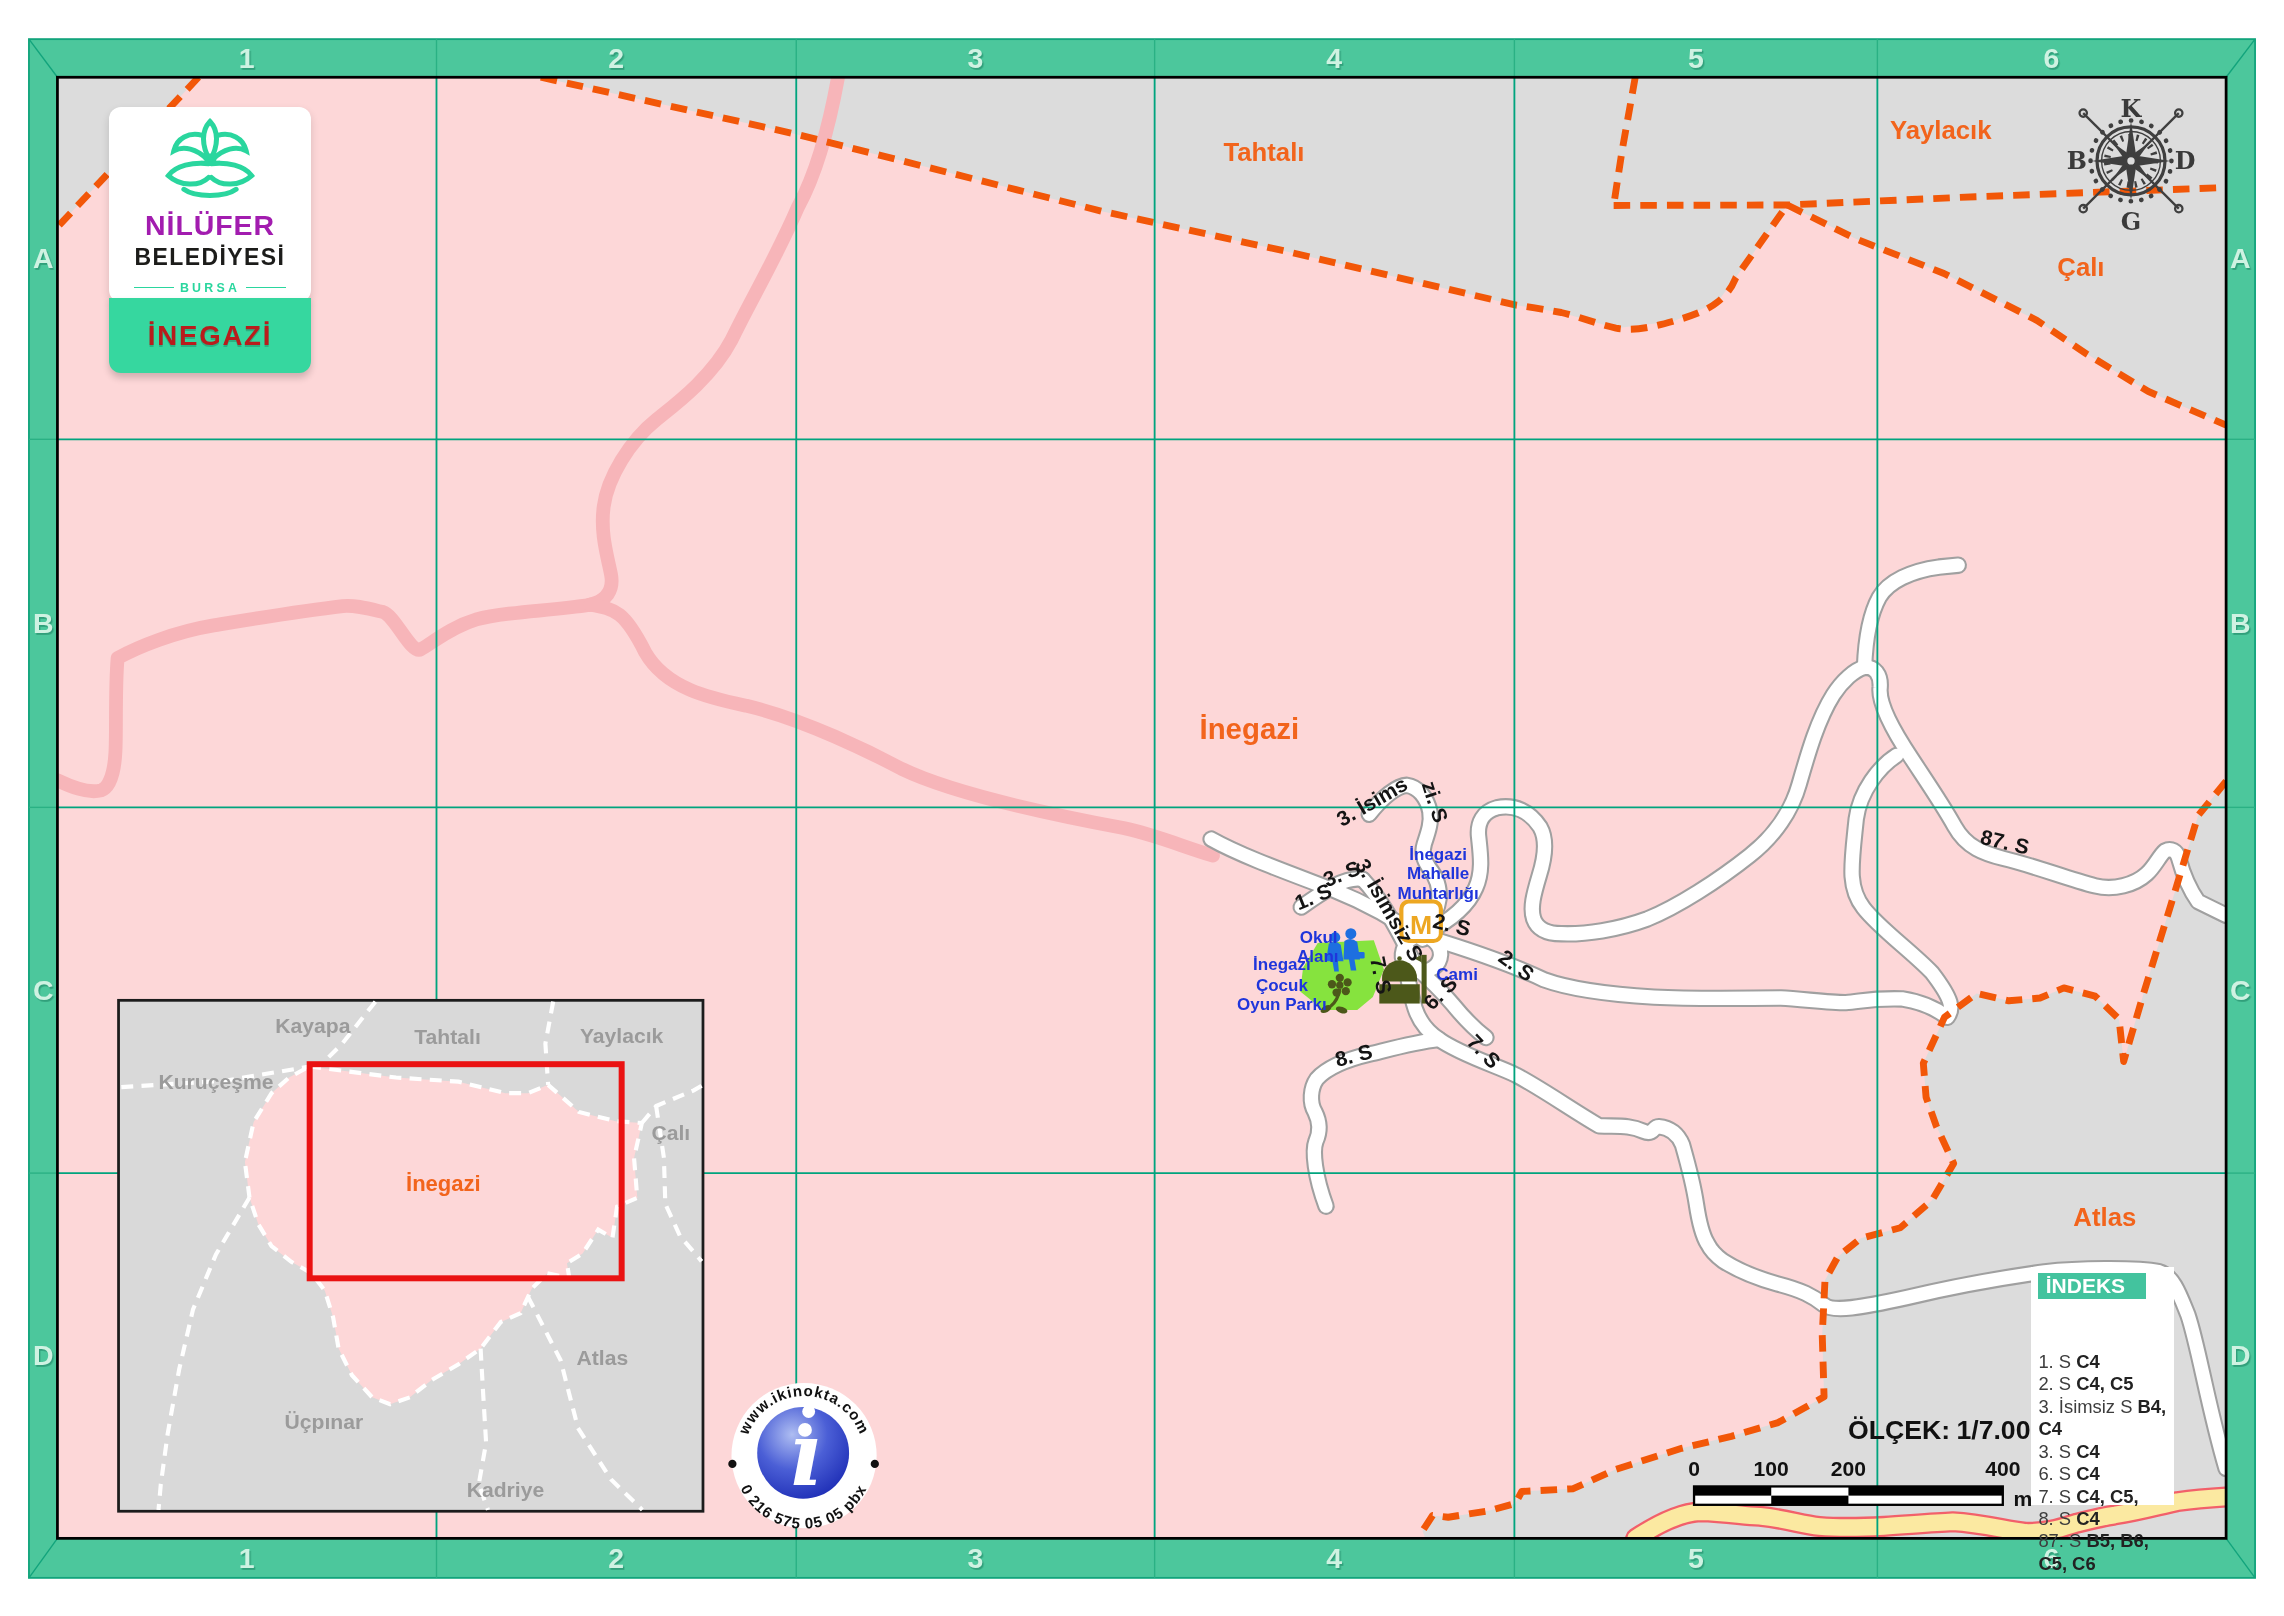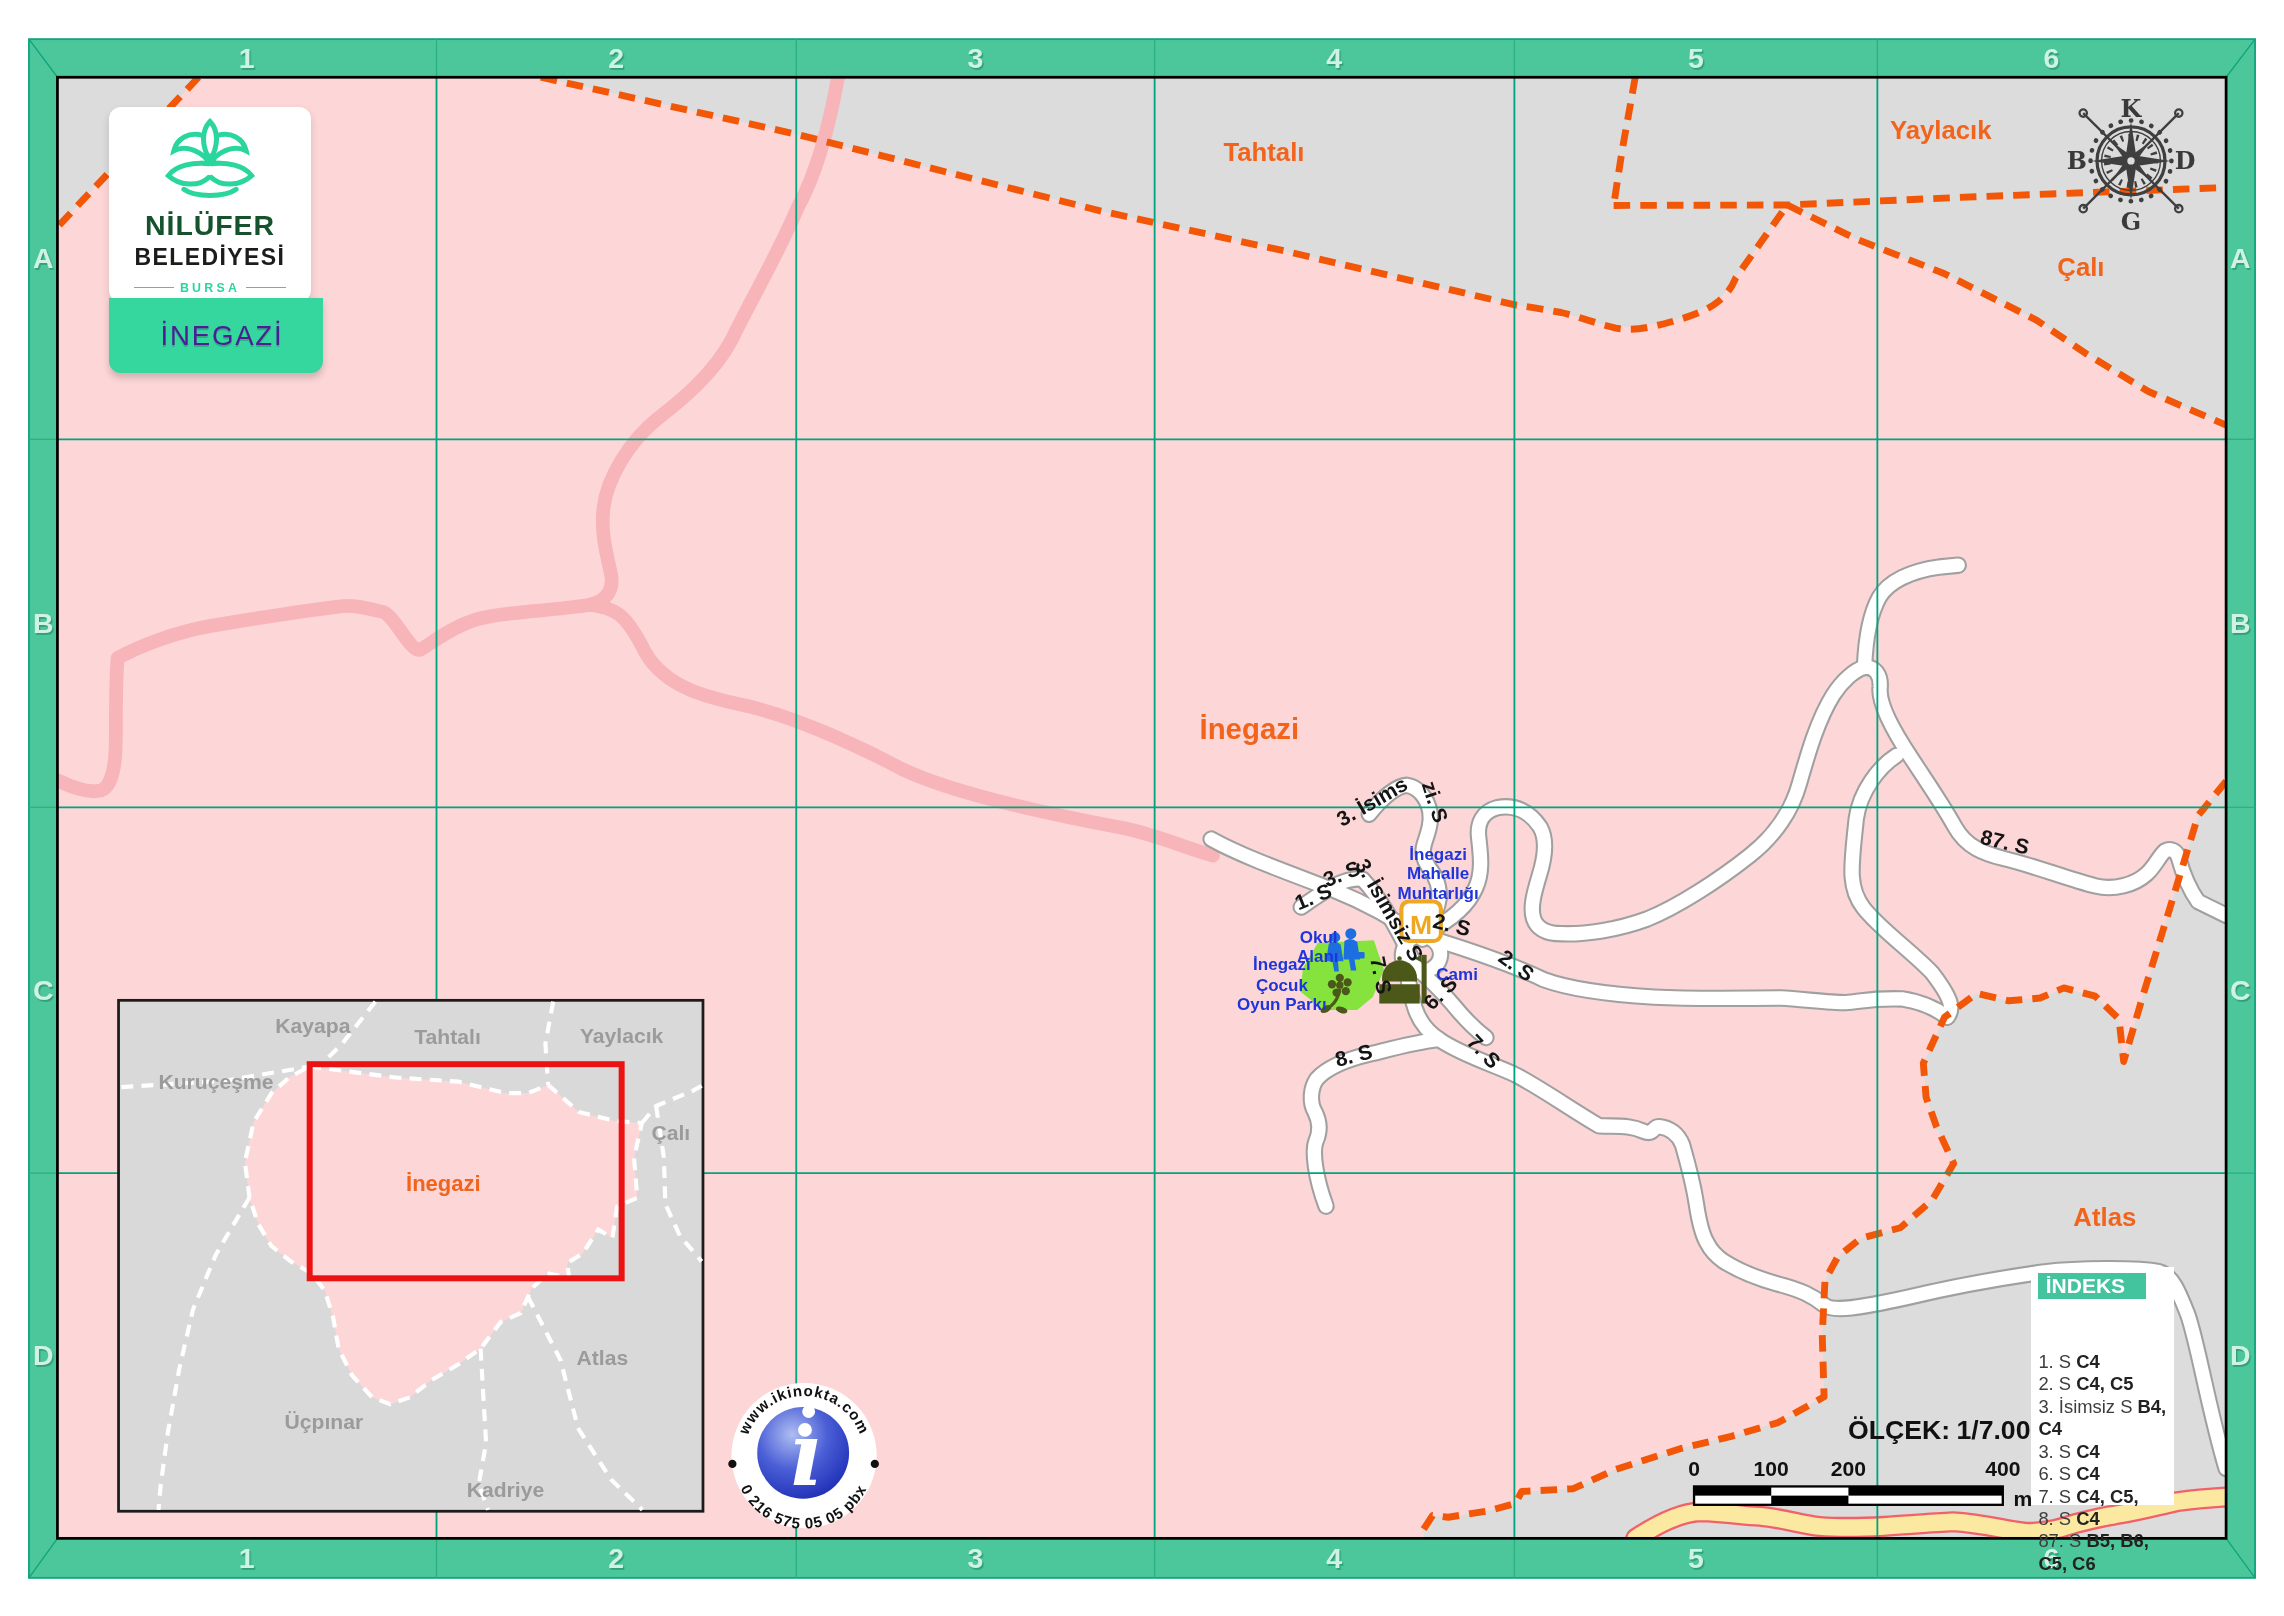--- a/index.html
+++ b/index.html
@@ -8,29 +8,29 @@
   #mapsvg{position:absolute;left:0;top:0;}
   .bandlbl{font-weight:bold;font-size:62px;fill:#cff2e2;filter:drop-shadow(3px 4px 0 rgba(16,110,82,.45));}
   .regionlbl{font-weight:600;font-size:56px;fill:#f2641c;}
   .streetlbl{font-weight:600;font-size:46px;fill:#141414;}
   .poilbl{font-weight:700;font-size:37px;fill:#1f35db;}
   .insetlbl{font-weight:600;font-size:46px;fill:#9b9b9b;}
   .tick{font-weight:600;font-size:46px;fill:#111;}
   
   #logocard{position:absolute;left:109px;top:107px;width:202px;height:195px;background:#fff;
     border-radius:12px;box-shadow:0 4.6px 8.3px rgba(0,0,0,.14);text-align:center;}
-  #logocard .l1{font-size:28.5px;font-weight:bold;color:#14532d;letter-spacing:0.9px;margin-top:2.8px;}
+  #logocard .l1{font-size:28.5px;font-weight:bold;color:#a21caf;letter-spacing:0.9px;margin-top:2.8px;}
   #logocard .l2{font-size:23px;font-weight:bold;color:#1c1c1a;letter-spacing:1.4px;margin-top:1.8px;}
   #logocard .l3{font-size:12.4px;font-weight:bold;color:#2ad69e;letter-spacing:3.2px;margin-top:10px;
     display:flex;align-items:center;justify-content:center;gap:6.4px;}
   #logocard .l3:before,#logocard .l3:after{content:"";display:block;width:40px;height:1.8px;background:#2ad69e;}
   #banner{position:absolute;left:109px;top:298px;width:202px;height:75px;background:#36d79f;
     border-radius:0 0 12px 12px;display:flex;align-items:center;justify-content:center;
-    font-size:27.6px;font-weight:normal;letter-spacing:1.8px;color:#4c1d95;text-shadow:0 1.8px 0 rgba(0,0,0,.18);
-    box-shadow:0 4.6px 7.4px rgba(0,0,0,.18);padding-left:12px;}
+    font-size:27.6px;font-weight:bold;letter-spacing:1.8px;color:#b91c1c;text-shadow:0 1.8px 0 rgba(0,0,0,.18);
+    box-shadow:0 4.6px 7.4px rgba(0,0,0,.18);}
   
   #indeks{position:absolute;left:2031px;top:1267px;width:143px;height:238px;background:#ffffff;}
   #indeks .hdr{margin:6.4px 0 0 7.4px;width:108px;height:26px;background:#43c39e;color:#fff;
     font-size:21px;font-weight:bold;display:flex;align-items:center;padding-left:7.4px;box-sizing:border-box;text-align:right;}
   #indeks .items{padding:7.4px 5.5px 0 7.4px;font-size:18.4px;line-height:1.22;color:#3d3d3d;margin-top:44px;}
   #indeks .items b{color:#222;}
 </style>
 </head>
 <body>
 

